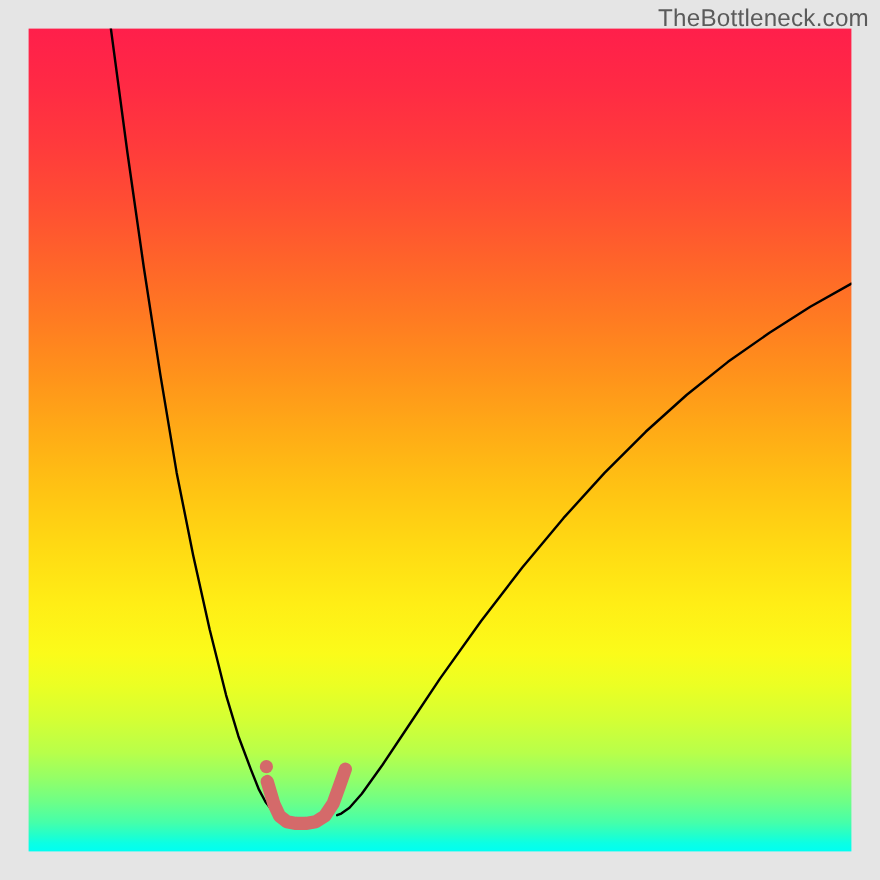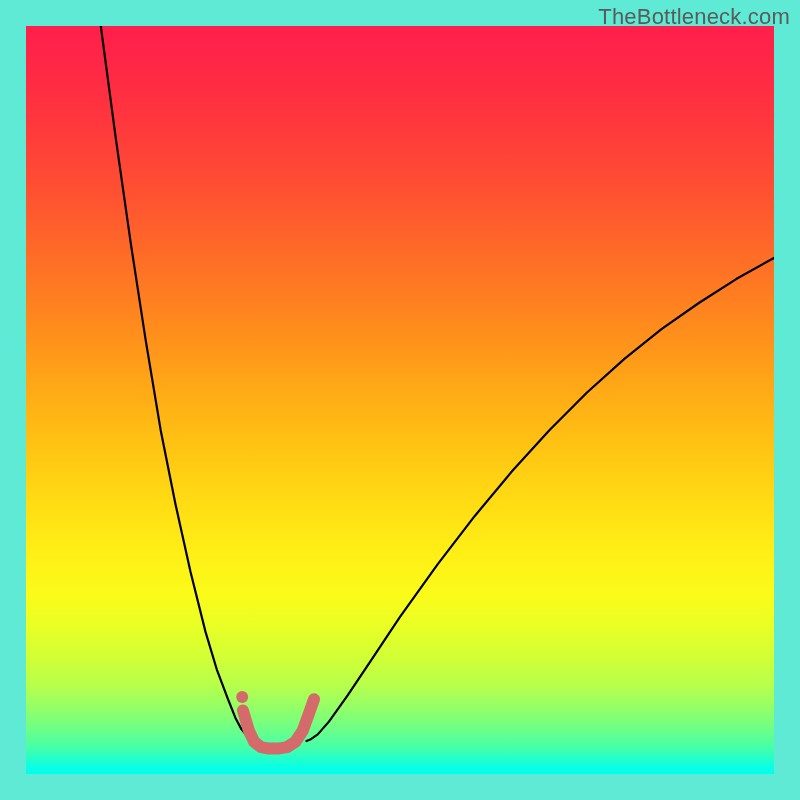--- a/index.html
+++ b/index.html
@@ -10,21 +10,21 @@
     overflow: hidden;
     background: #000;
     font-family: Arial, Helvetica, sans-serif;
   }
   .frame {
     position: absolute;
     left: 0;
     top: 0;
     width: 800px;
     height: 800px;
-    background: #5eead4;
+    background: #e5e5e5;
   }
   .plot-area {
     position: absolute;
     left: 26px;
     top: 26px;
     width: 748px;
     height: 748px;
     
     background: linear-gradient(
       to bottom,

